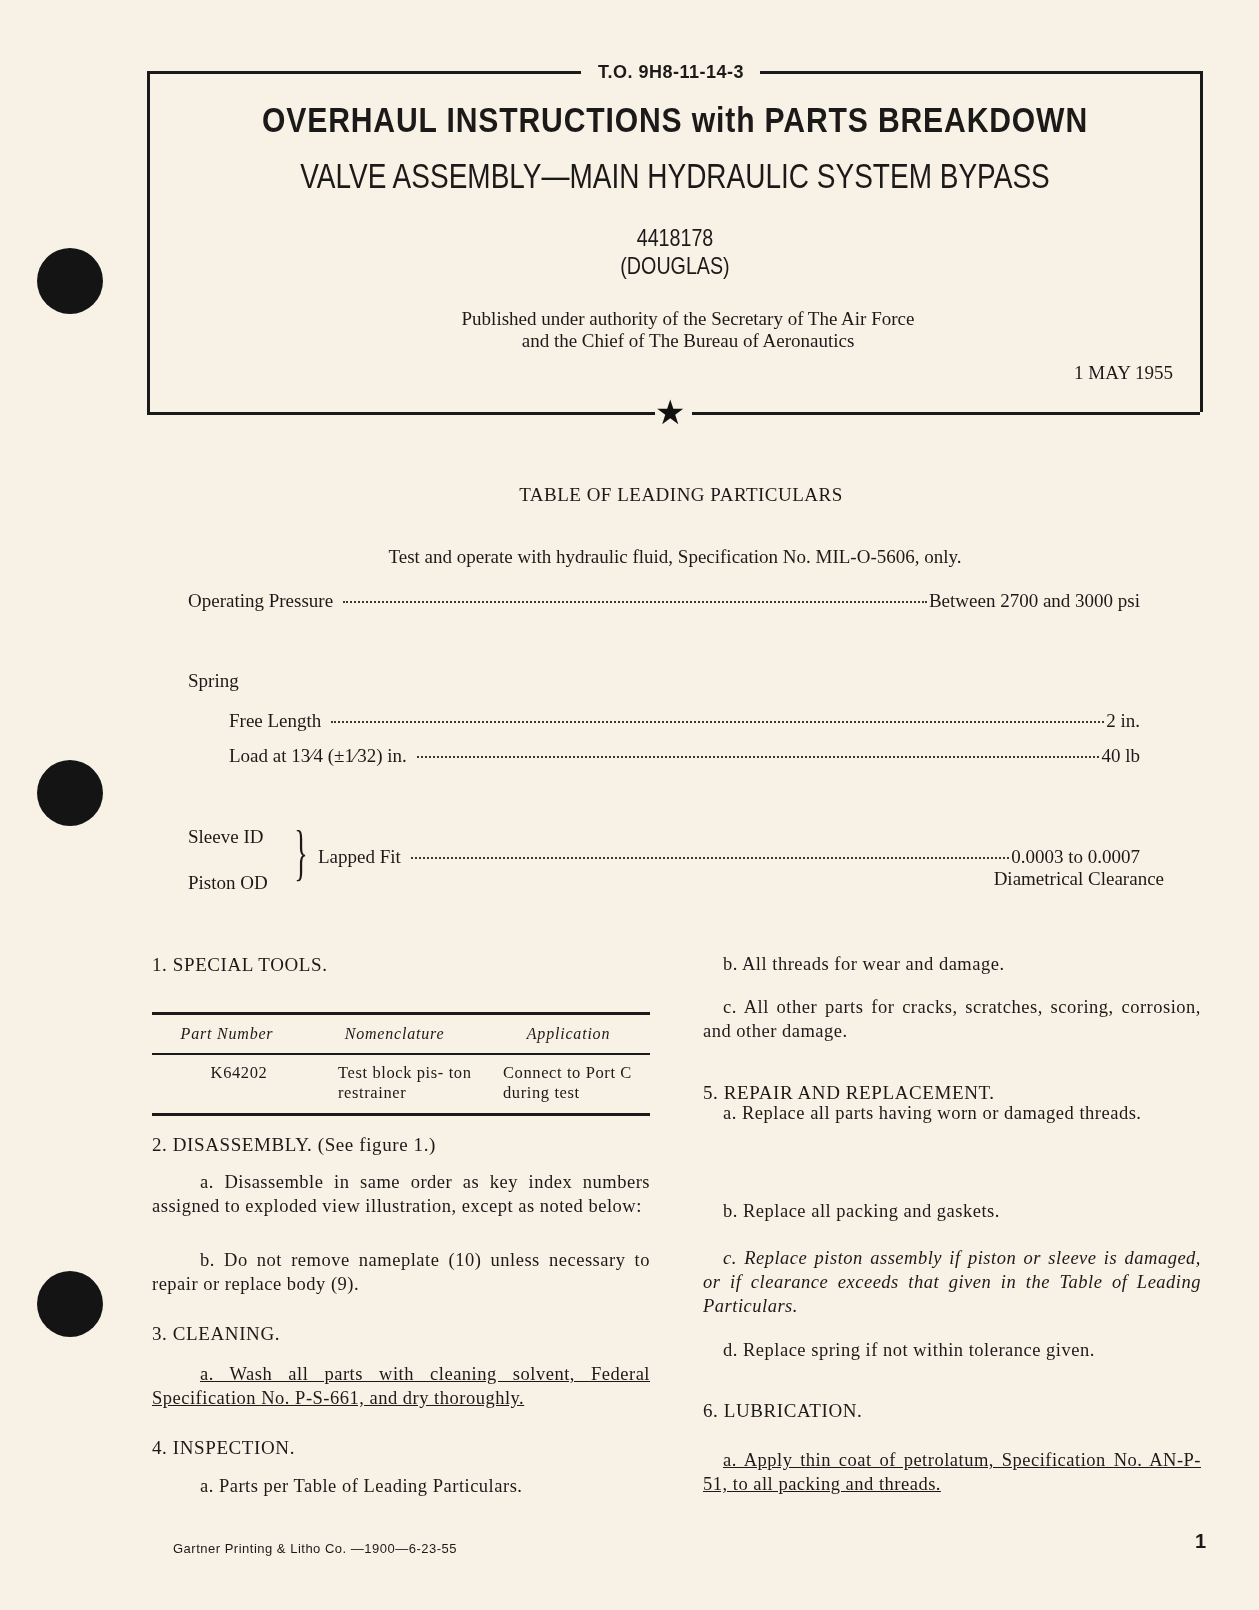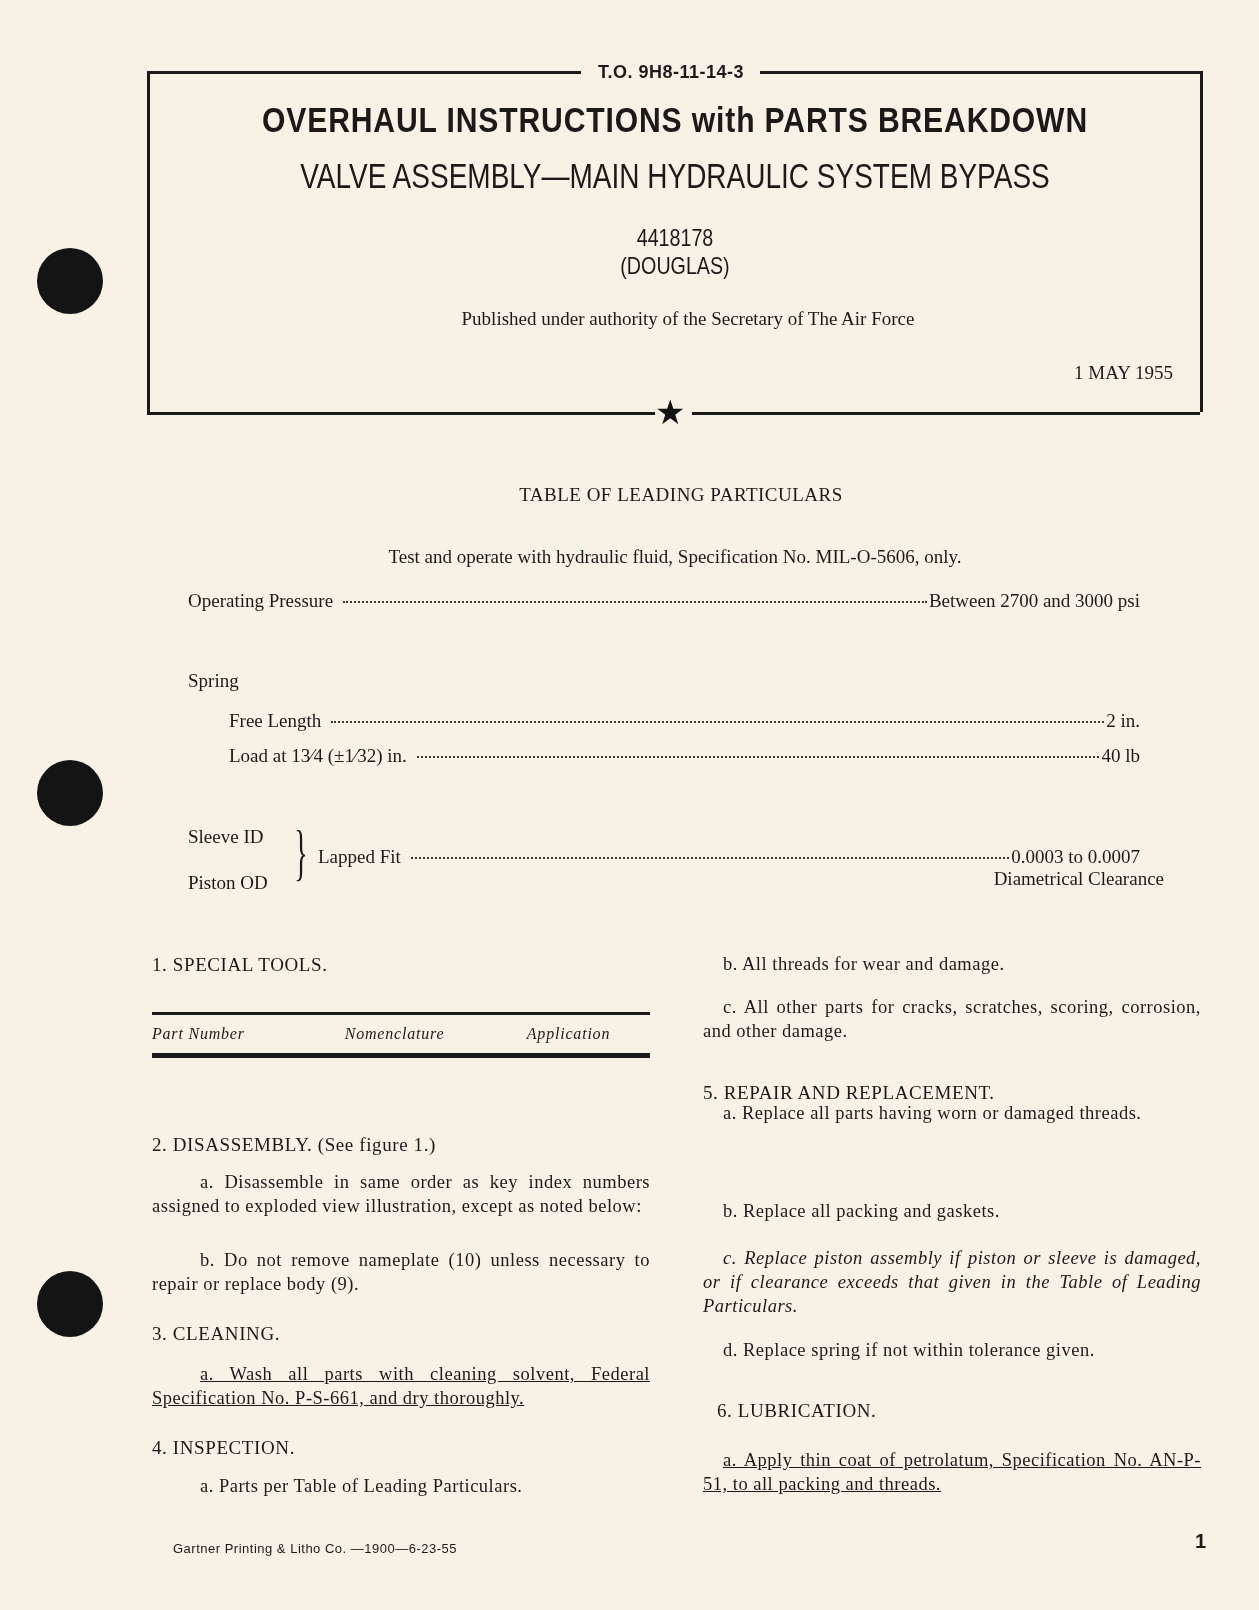--- a/index.html
+++ b/index.html
@@ -54,21 +54,21 @@
   .piston { position: absolute; left: 188px; top: 872px; font-size: 19px; }
   .brace { position: absolute; left: 286px; top: 820px; font-size: 62px; line-height: 64px; transform: scaleX(0.45); font-weight: 100; }
   .diam { position: absolute; right: 95px; top: 868px; font-size: 19px; }
   .frac { font-size: 19px; }
   .hd { position: absolute; white-space: nowrap; font-size: 19px; letter-spacing: 0.6px; }
   .para { position: absolute; text-align: justify; text-align-last: left; font-size: 18.5px; line-height: 24px; letter-spacing: 0.5px; }
 
   .tools-tbl { position: absolute; left: 152px; top: 1012px; width: 498px; border-top: 3px solid #1a1a1a; border-bottom: 3px solid #1a1a1a; }
   .tools-head { display: flex; height: 38px; align-items: center; border-bottom: 2px solid #1a1a1a; font-style: italic; font-size: 16px; letter-spacing: 0.8px; }
   .tools-row { display: flex; padding: 8px 0 10px; font-size: 16.5px; line-height: 20px; letter-spacing: 0.6px; }
-  .c1 { width: 150px; padding-left: 0; }
+  .c1 { width: 150px; padding-left: 0; text-align: center; }
   .c2 { width: 185px; }
   .c3 { width: 163px; }
   .tools-head .c1 { padding-left: 0; }
   .tools-head .c2 { text-align: center; }
   .tools-head .c3 { text-align: center; }
   .tools-row .c1 { padding-left: 24px; width: 126px; }
   .tools-row .c2 { padding-left: 36px; width: 149px; }
   .tools-row .c3 { padding-left: 16px; width: 147px; }
 
   .printer { position: absolute; left: 173px; top: 1541px; font-family: "Liberation Sans", "DejaVu Sans", sans-serif; font-size: 13px; letter-spacing: 0.5px; }
@@ -88,20 +88,21 @@
 <div class="frame-bot-l"></div>
 <div class="frame-bot-r"></div>
 <div class="star">★</div>
 
 <div class="main-title">OVERHAUL INSTRUCTIONS with PARTS BREAKDOWN</div>
 <div class="sub-title">VALVE ASSEMBLY—MAIN HYDRAULIC SYSTEM BYPASS</div>
 <div class="part-no">4418178</div>
 <div class="maker">(DOUGLAS)</div>
 <div class="authority">
   <div>Published under authority of the Secretary of The Air Force</div>
+  <div>and the Chief of The Bureau of Aeronautics</div>
 </div>
 <div class="date">1 MAY 1955</div>
 
 <div class="tlp-title">TABLE OF LEADING PARTICULARS</div>
 <div class="tlp-note">Test and operate with hydraulic fluid, Specification No. MIL-O-5606, only.</div>
 
 <div class="row" style="left:188px; width:952px; top:590px;">
   <span class="lbl">Operating Pressure</span>
   <span class="dots"></span>
   <span class="val">Between 2700 and 3000 psi</span>
@@ -135,20 +136,25 @@
 <div class="diam">Diametrical Clearance</div>
 
 <div class="hd" style="left:152px; top:954px;">1.  SPECIAL TOOLS.</div>
 
 <div class="tools-tbl">
   <div class="tools-head">
     <div class="c1">Part Number</div>
     <div class="c2">Nomenclature</div>
     <div class="c3">Application</div>
   </div>
+  <div class="tools-row">
+    <div class="c1">K64202</div>
+    <div class="c2">Test block pis- ton restrainer</div>
+    <div class="c3">Connect to Port C during test</div>
+  </div>
 </div>
 
 <div class="hd" style="left:152px; top:1134px;">2.  DISASSEMBLY. (See figure 1.)</div>
 <div class="para" style="left:152px; width:498px; top:1170px; text-indent:48px;">a.  Disassemble in same order as key index numbers assigned to exploded view illustration, except as noted below:</div>
 <div class="para" style="left:152px; width:498px; top:1248px; text-indent:48px;">b.  Do not remove nameplate (10) unless necessary to repair or replace body (9).</div>
 
 <div class="hd" style="left:152px; top:1323px;">3.  CLEANING.</div>
 <div class="para" style="left:152px; width:498px; top:1362px; text-indent:48px;text-decoration:underline;">a.  Wash all parts with cleaning solvent, Federal Specification No. P-S-661, and dry thoroughly.</div>
 
 <div class="hd" style="left:152px; top:1437px;">4.  INSPECTION.</div>
@@ -156,17 +162,17 @@
 
 <div class="para" style="left:703px; width:498px; top:952px; text-indent:20px;">b.  All threads for wear and damage.</div>
 <div class="para" style="left:703px; width:498px; top:995px; text-indent:20px;">c.  All other parts for cracks, scratches, scoring, corrosion, and other damage.</div>
 
 <div class="hd" style="left:703px; top:1082px;">5.  REPAIR AND REPLACEMENT.</div>
 <div class="para" style="left:703px; width:498px; top:1101px; text-indent:20px;">a.  Replace all parts having worn or damaged threads.</div>
 <div class="para" style="left:703px; width:498px; top:1199px; text-indent:20px;">b.  Replace all packing and gaskets.</div>
 <div class="para" style="left:703px; width:498px; top:1246px; text-indent:20px;font-style:italic;">c.  Replace piston assembly if piston or sleeve is damaged, or if clearance exceeds that given in the Table of Leading Particulars.</div>
 <div class="para" style="left:703px; width:498px; top:1338px; text-indent:20px;">d.  Replace spring if not within tolerance given.</div>
 
-<div class="hd" style="left:703px; top:1400px;margin-left:14px;">6.  LUBRICATION.</div>
+<div class="hd" style="left:703px; top:1400px;">6.  LUBRICATION.</div>
 <div class="para" style="left:703px; width:498px; top:1448px; text-indent:20px;text-decoration:underline;">a.  Apply thin coat of petrolatum, Specification No. AN-P-51, to all packing and threads.</div>
 
 <div class="printer">Gartner Printing &amp; Litho Co. —1900—6-23-55</div>
 <div class="page-num">1</div>
 
 </body></html>

